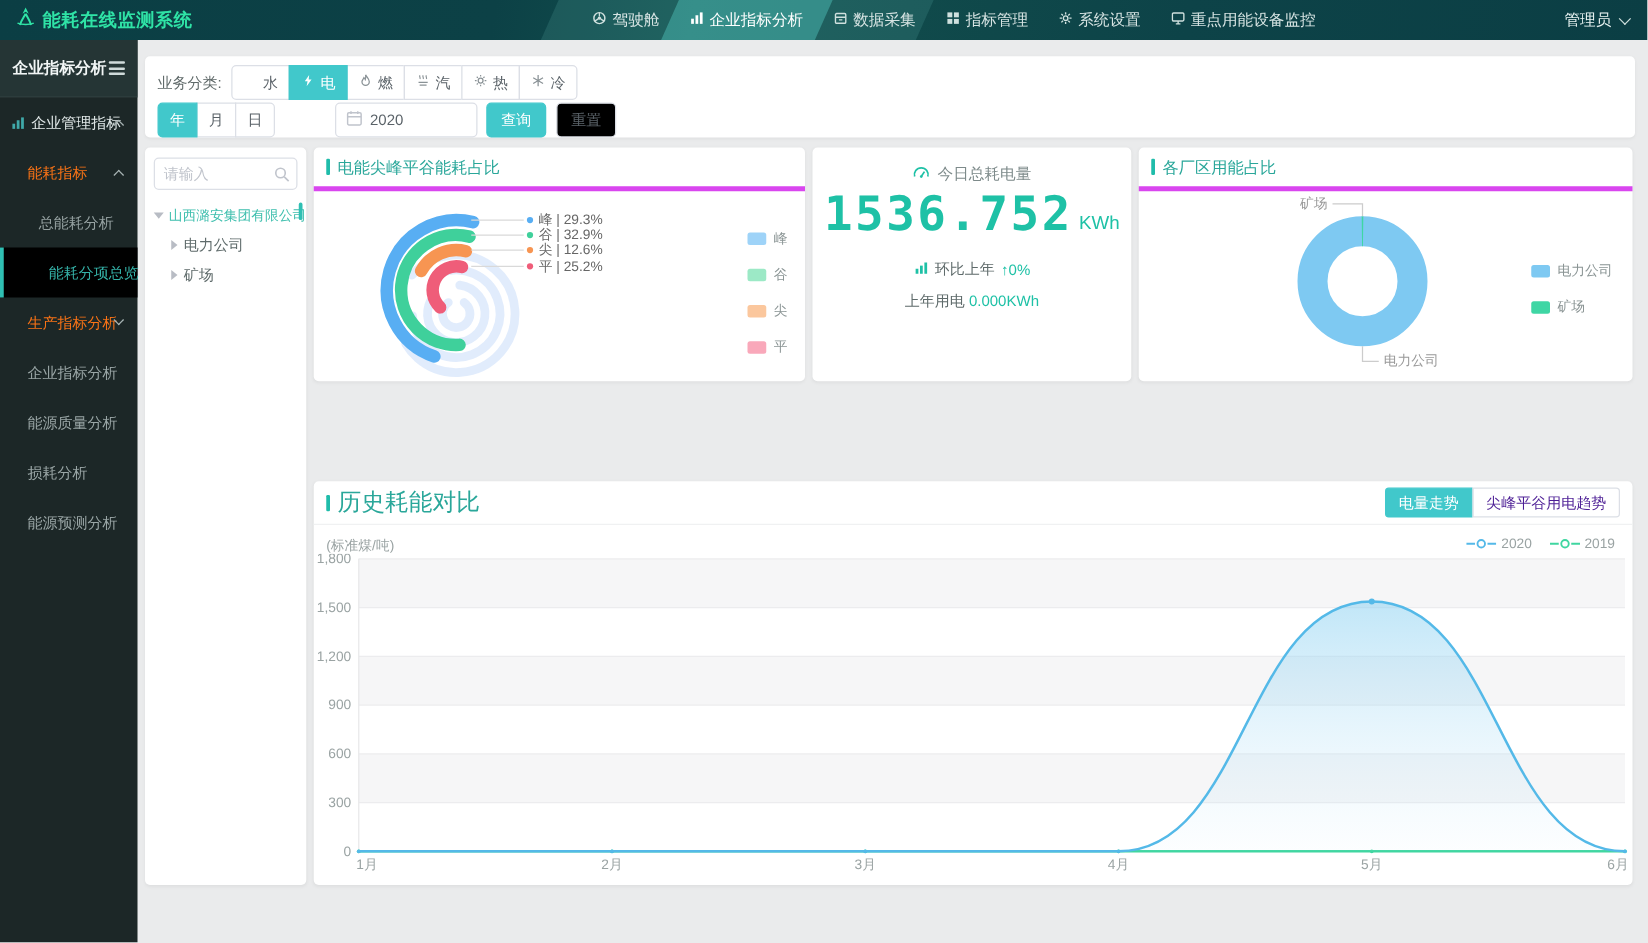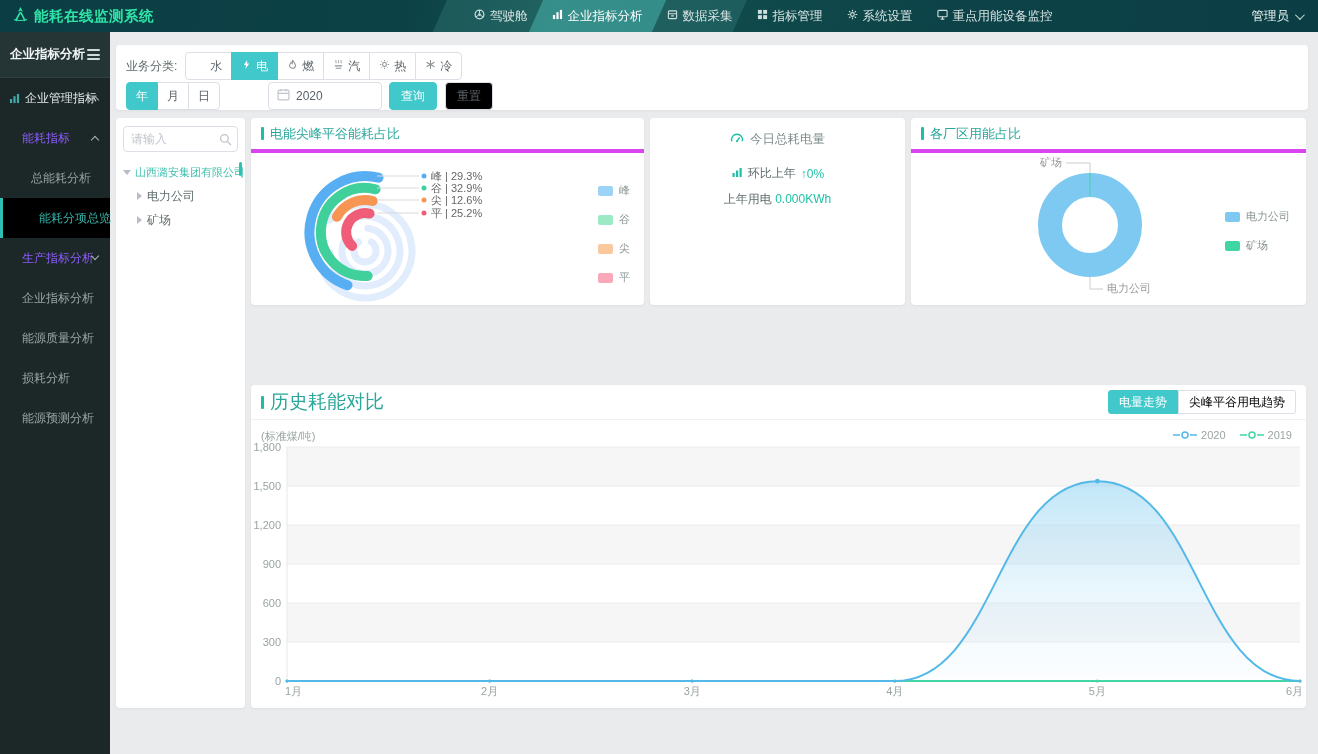--- a/index.html
+++ b/index.html
@@ -31,21 +31,21 @@
   .sb-head { height:46px; background:#253535; display:flex; align-items:center; justify-content:space-between;
     padding:0 10px 0 10px; border-bottom:1px solid rgba(255,255,255,.05); }
   .sb-head-title { color:#f2f6f6; font-size:12.5px; font-weight:bold; white-space:nowrap; }
   .hamburger { display:flex; flex-direction:column; gap:2.5px; cursor:pointer; padding:3px 0; }
   .hamburger i { display:block; width:13px; height:2px; background:#cfdada; border-radius:1px; }
   .sb-menu { list-style:none; }
   .sb-item { height:40px; display:flex; align-items:center; font-size:12px; color:#9aa6a6;
     cursor:pointer; position:relative; white-space:nowrap; }
   .sb-item .sb-ic { margin-right:5px; display:inline-flex; }
   .sb-item.lv1 { padding-left:9px; color:#e2e9e9; }
-  .sb-item.lv2 { padding-left:22px; color:#8b5cf6; }
+  .sb-item.lv2 { padding-left:22px; color:#f97316; }
   .sb-item.lv2p { padding-left:22px; color:#9aa6a6; }
   .sb-item.lv3 { padding-left:31px; color:#96a2a2; }
   .sb-item.active { background:#000000; color:#35b3a9; border-left:3px solid #2fbfb3; padding-left:36px; }
   .chev { width:6px; height:6px; border-right:1.5px solid #a9b5b5; border-bottom:1.5px solid #a9b5b5;
     position:absolute; right:12px; }
   .chev.up { transform:rotate(-135deg); top:19px; }
   .chev.dn { transform:rotate(45deg); top:15px; }
 
   
   main { position:absolute; left:110px; top:32px; width:1208px; height:722px; background:#eaebec; }
@@ -112,21 +112,21 @@
   .t-unit { font-size:15px; color:#1ec1a6; margin-left:5px; padding-bottom:3px; }
   .t-mom { display:flex; align-items:center; gap:5px; margin-top:17px; font-size:12px; color:#5f6b6b; }
   .t-mom b, .t-prev b { color:#1ec1a6; font-weight:normal; }
   .t-prev { margin-top:9px; font-size:12px; color:#5f6b6b; }
 
   .history-card { left:141px; top:353px; width:1055px; height:323px; }
   .h-title-row { display:flex; align-items:center; height:35px; padding:0 10px; border-bottom:1px solid #f0f1f2; }
   .h-title-row span.ttl { font-size:19px; color:#2aa79a; }
   .h-tabs { margin-left:auto; display:inline-flex; }
   .h-tab { height:24px; display:inline-flex; align-items:center; padding:0 10px; font-size:12px;
-    border:1px solid #dcdfe6; background:#fff; color:#000000; cursor:pointer; }
+    border:1px solid #dcdfe6; background:#fff; color:#4c1d95; cursor:pointer; }
   .h-tab:first-child { border-radius:3px 0 0 3px; }
   .h-tab:last-child { border-radius:0 3px 3px 0; }
   .h-tab.active { background:#41c8cb; border-color:#41c8cb; color:#fff; }
   .y-unit { position:absolute; left:10px; top:44px; font-size:11px; color:#9aa3a3; }
   .h-legend { position:absolute; right:14px; top:44px; display:flex; gap:14px; list-style:none; }
   .h-legend li { display:flex; align-items:center; gap:4px; cursor:pointer; }
   .h-legend .yr { font-size:11px; color:#9aa3a3; }
   .line-chart-wrap { position:absolute; left:0; top:58px; width:1055px; height:258px; }
 </style>
 </head>
@@ -397,20 +397,24 @@
 
     <section class="card c2">
       <div class="card-body total-body">
         <div class="t-row1">
           <span id="gaugeicon"><svg width="14" height="14" viewBox="0 0 12 12">
                 <path d="M1.5 8.8a4.7 4.7 0 1 1 9 0" fill="none" stroke="#1ec1a6" stroke-width="1.2"></path>
                 <path d="M6 8.8l2.2-3.4" stroke="#1ec1a6" stroke-width="1.2"></path>
                 <circle cx="6" cy="8.8" r=".9" fill="#1ec1a6"></circle>
               </svg></span>
           <span>今日总耗电量</span>
+        </div>
+        <div class="t-num-row">
+          <span class="t-num">1536.752</span>
+          <span class="t-unit">KWh</span>
         </div>
         <div class="t-mom">
           <span id="barsicon"><svg width="12" height="12" viewBox="0 0 12 12">
                 <rect x="1.5" y="7" width="2.2" height="4" fill="#1ec1a6"></rect>
                 <rect x="5" y="4.5" width="2.2" height="6.5" fill="#1ec1a6"></rect>
                 <rect x="8.5" y="2" width="2.2" height="9" fill="#1ec1a6"></rect>
               </svg></span>
           <span>环比上年</span>
           <b>↑0%</b>
         </div>

